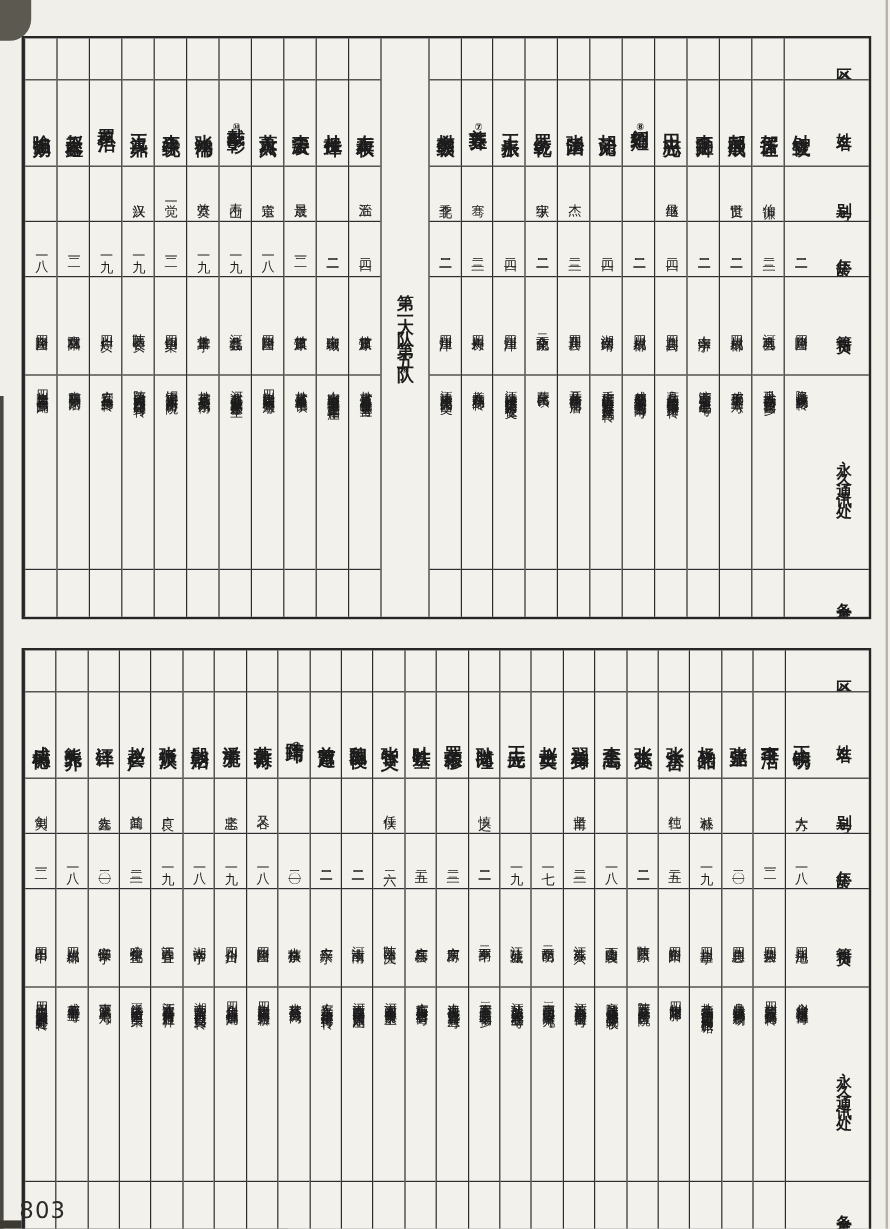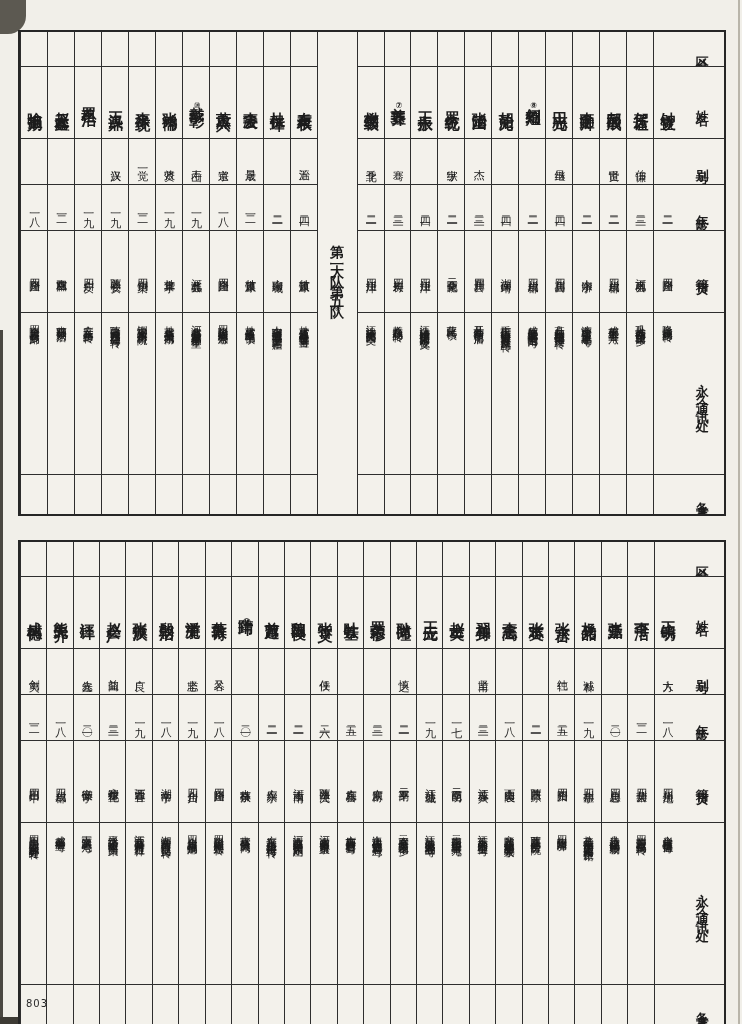--- a/index.html
+++ b/index.html
@@ -51,22 +51,22 @@
   .name-text{font-size:15px;font-weight:bold;letter-spacing:2px;}
   .mark{font-size:8px;letter-spacing:0;}
   .alias-text,.age-text{font-size:11px;}
   .native-text{font-size:11px;}
   .address-text{font-size:10.5px;line-height:1.12;max-height:154px;}
   .label-text{font-size:13px;font-weight:bold;letter-spacing:3px;}
   .section-cell{height:100%;}
   .section-text{font-size:14px;font-weight:bold;letter-spacing:10px;}
 
   .page-number{
-    position:absolute;left:26px;top:998px;
-    font-size:10px;color:#2a2a2a;letter-spacing:1px;
+    position:absolute;left:16px;top:998px;
+    font-size:19px;color:#2a2a2a;letter-spacing:1px;
   }
 </style>
 </head>
 <body>
 
 <div class="edge-corner"></div>
 <div class="edge-left"></div>
 <div class="edge-bottom"></div>
 <div class="edge-right"></div>
 

